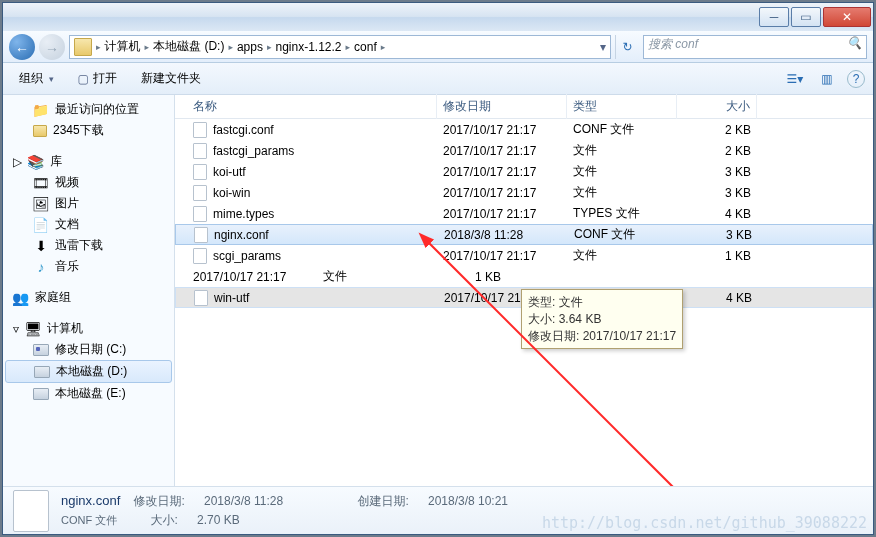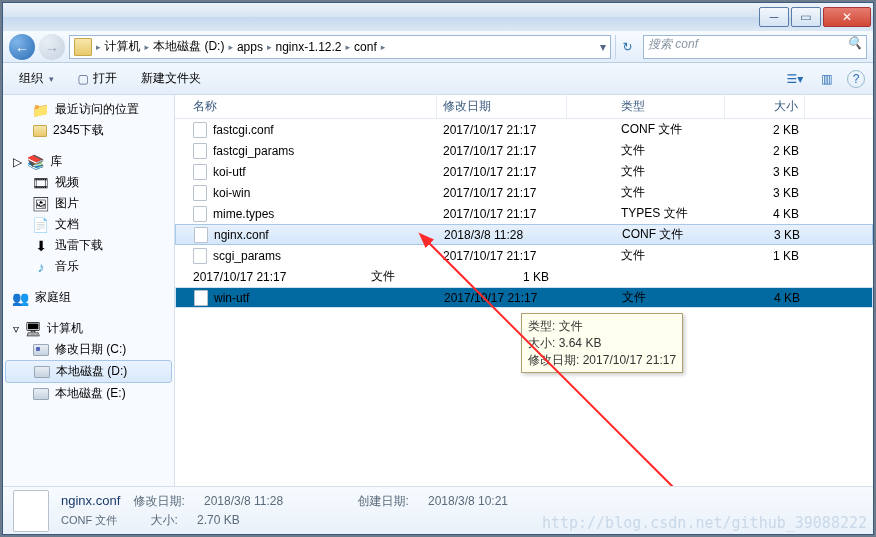--- a/index.html
+++ b/index.html
@@ -30,30 +30,30 @@
 .sideitem.selected { background: linear-gradient(#eaf3ff,#d8e9fb); border: 1px solid #a8c8ea; border-radius: 3px; }
 .side-icon { width: 16px; height: 16px; display: inline-flex; align-items: center; justify-content: center; font-size: 14px; }
 .folder-small { width: 14px; height: 12px; background: linear-gradient(#f7e7ad,#e8c96b); border: 1px solid #c6a84b; border-radius: 1px; }
 .drive-icon { width: 16px; height: 12px; background: linear-gradient(#e8eef5,#c6d2df); border: 1px solid #97a7b7; border-radius: 1px; position: relative; }
 .drive-icon.local::before { content: ""; position: absolute; left: 2px; top: 2px; width: 4px; height: 4px; background: #56b; border-radius: 1px; }
 .content { flex: 1; display: flex; flex-direction: column; background: #fff; }
 .listhdr { height: 24px; border-bottom: 1px solid #e1e8f0; display: flex; align-items: center; padding-left: 12px; color: #3a5a7f; }
 .listhdr > div { border-right: 1px solid #e8eef5; padding: 4px 6px; }
 .col-name { width: 250px; }
 .col-date { width: 130px; }
-.col-type { width: 110px; margin-left: 48px; }
+.col-type { width: 110px; }
 .col-size { width: 80px; text-align: right; }
 .listbody { flex: 1; overflow: auto; position: relative; }
 .row { height: 21px; display: flex; align-items: center; padding-left: 12px; }
 .row.selected { background: linear-gradient(#e8f1fc,#d4e7fb); border: 1px solid #a8c8ea; }
-.row.hover { background: #0369a1; border: 1px solid #cde0f5; }
+.row.hover { background: #e5e5e5; border: 1px solid #cde0f5; }
 .row > div { padding: 0 6px; }
 .row .col-name { display: flex; align-items: center; gap: 6px; }
 .file-icon { width: 14px; height: 16px; background: #fff; border: 1px solid #b7c2ce; border-radius: 1px; }
-.tooltip { position: absolute; left: 346px; top: 194px; background: #fffff0; border: 1px solid #b0a070; padding: 4px 6px; font-size: 12px; color: #333; box-shadow: 2px 2px 4px rgba(0,0,0,.2); line-height: 1.4; }
+.tooltip { position: absolute; left: 346px; top: 170px; background: #fffff0; border: 1px solid #b0a070; padding: 4px 6px; font-size: 12px; color: #333; box-shadow: 2px 2px 4px rgba(0,0,0,.2); line-height: 1.4; }
 .arrow-svg { position: absolute; left: 242px; top: 112px; pointer-events: none; }
 .statusbar { height: 48px; border-top: 1px solid #d4e0ec; background: linear-gradient(#f7fbff,#eaf1f9); display: flex; align-items: center; padding: 4px 10px; gap: 12px; }
 .status-file-icon { width: 36px; height: 42px; background: #fff; border: 1px solid #b7c2ce; border-radius: 2px; }
 .status-text { display: flex; flex-direction: column; gap: 2px; }
 .status-name { color: #1a3a6a; font-size: 13px; }
 .status-line { color: #5a6a7a; font-size: 11px; }
 .status-line span { margin-right: 16px; }
 .watermark { position: absolute; right: 6px; bottom: 2px; color: #c8d8e8; font-family: monospace; font-size: 15px; }
 </style>
 </head>

